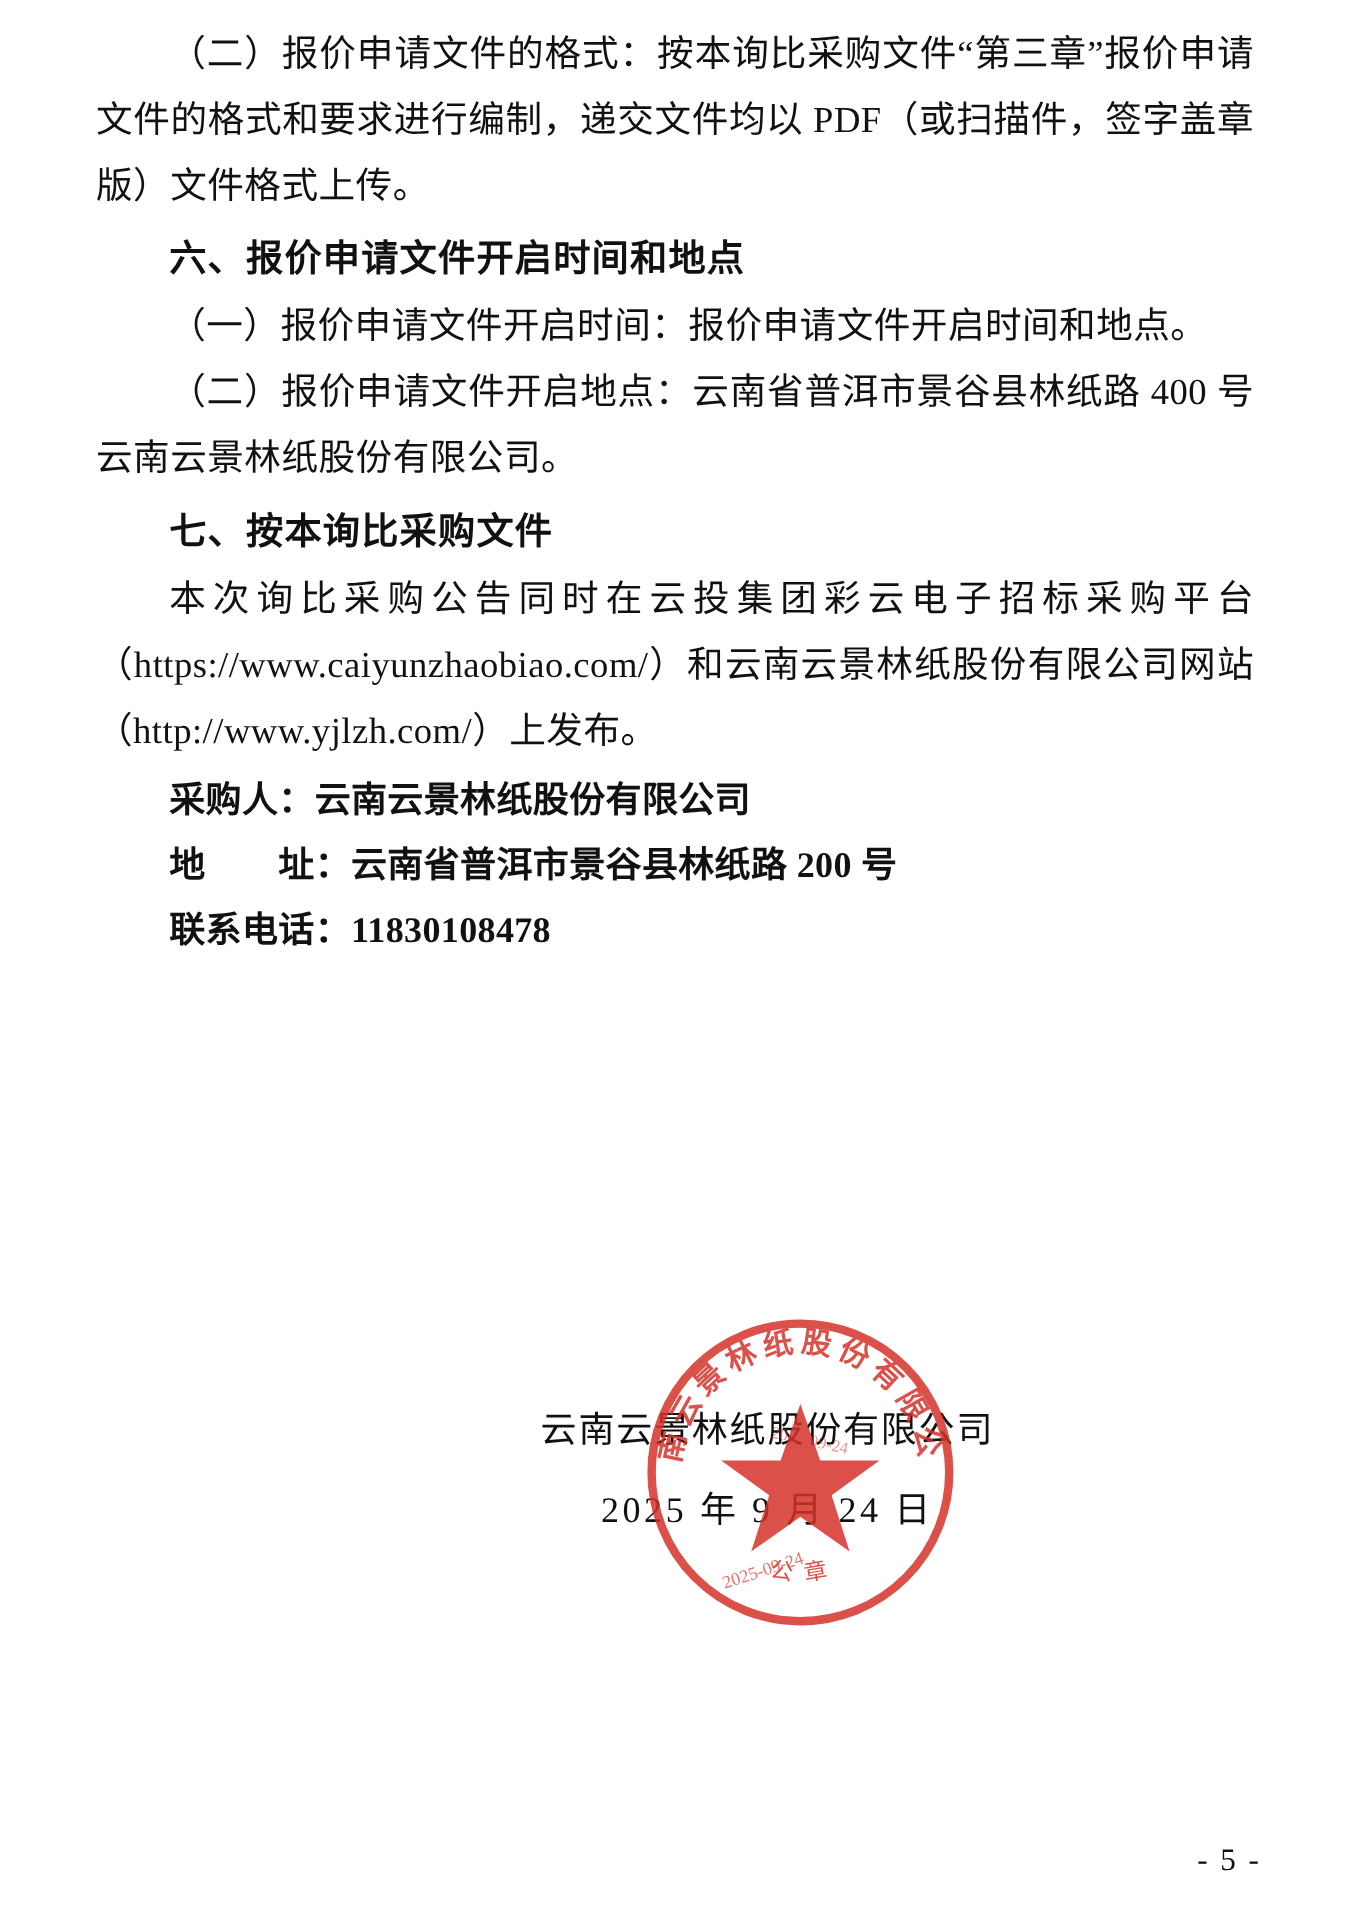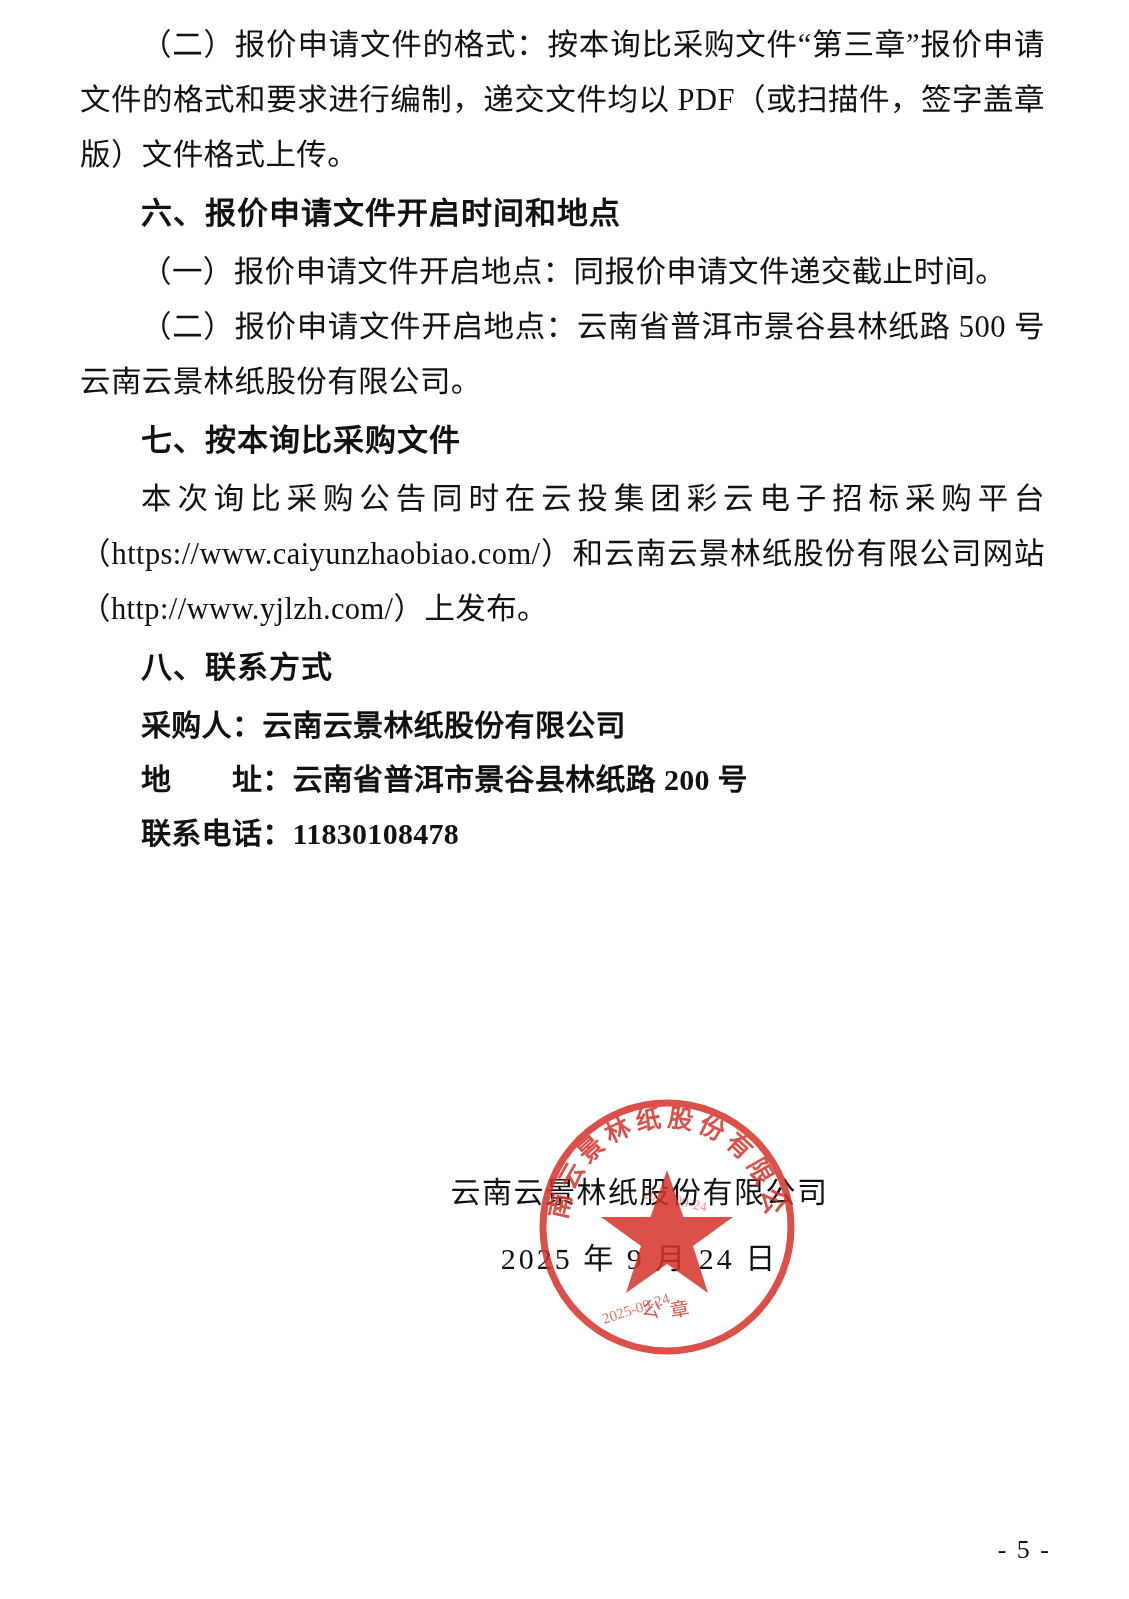--- a/index.html
+++ b/index.html
@@ -31,21 +31,21 @@
     text-justify: inter-ideograph;
     margin: 0;
   }
   .indent {
     text-indent: 61px;
   }
   .heading {
     font-size: 31px;
     line-height: 58px;
     font-weight: bold;
-    font-family: Liberation Mono, monospace;
+    font-family: Liberation Sans, sans-serif;
     letter-spacing: 1px;
     margin: 0;
     text-indent: 61px;
   }
   .contact-line {
     font-size: 30px;
     line-height: 54px;
     margin: 0;
     text-indent: 61px;
     letter-spacing: 0.3px;
@@ -97,33 +97,32 @@
 <body>
 
 <div class="page">
 
   <p class="para indent">（二）报价申请文件的格式：按本询比采购文件“第三章”报价申请文件的格式和要求进行编制，递交文件均以 PDF（或扫描件，签字盖章版）文件格式上传。</p>
 
   <div class="gap-small"></div>
 
   <h2 class="heading">六、报价申请文件开启时间和地点</h2>
 
-  <p class="para indent">（一）报价申请文件开启地点：同报价申请文件递交截止时间。</p>
+  <p class="para indent">（一）报价申请文件开启时间：报价申请文件开启时间和地点。</p>
 
-  <p class="para indent">（二）报价申请文件开启地点：云南省普洱市景谷县林纸路 500 号云南云景林纸股份有限公司。</p>
+  <p class="para indent">（二）报价申请文件开启地点：云南省普洱市景谷县林纸路 400 号云南云景林纸股份有限公司。</p>
 
   <div class="gap-small"></div>
 
   <h2 class="heading">七、按本询比采购文件</h2>
 
   <p class="para indent">本次询比采购公告同时在云投集团彩云电子招标采购平台（https://www.caiyunzhaobiao.com/）和云南云景林纸股份有限公司网站（http://www.yjlzh.com/）上发布。</p>
 
   <div class="gap-small"></div>
 
-  <h2 class="heading">八、联系方式</h2>
 
   <p class="contact-line">采购人：云南云景林纸股份有限公司</p>
   <p class="contact-line">地　　址：云南省普洱市景谷县林纸路 200 号</p>
   <p class="contact-line">联系电话：11830108478</p>
 
 </div>
 
 <div class="sign-block">
   <p class="sign-line">云南云景林纸股份有限公司</p>
   <p class="sign-line sign-date">2025 年 9 月 24 日</p>

